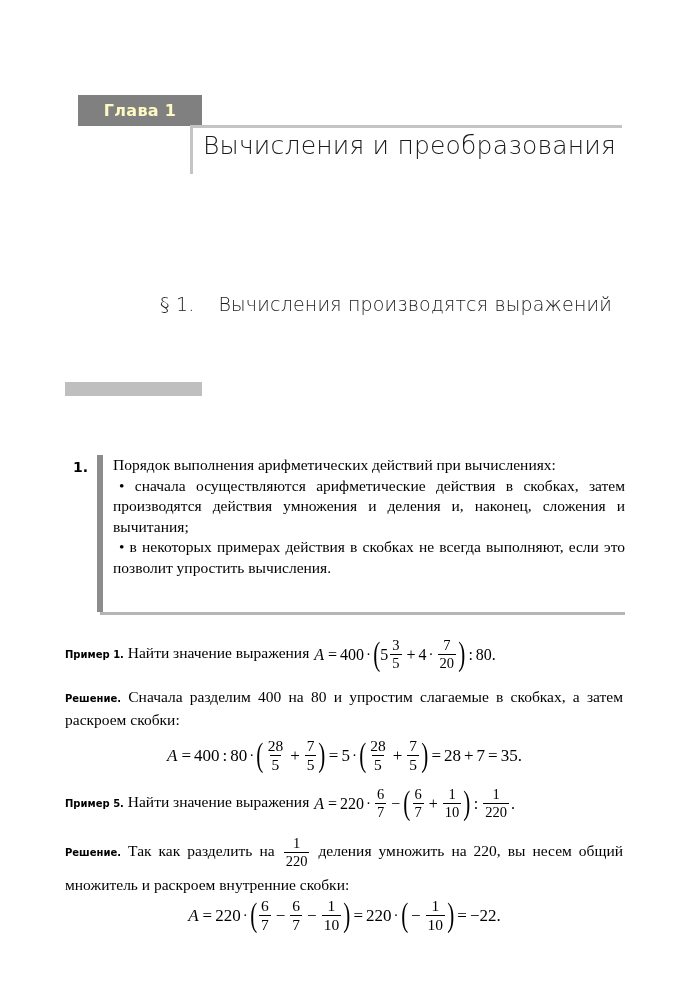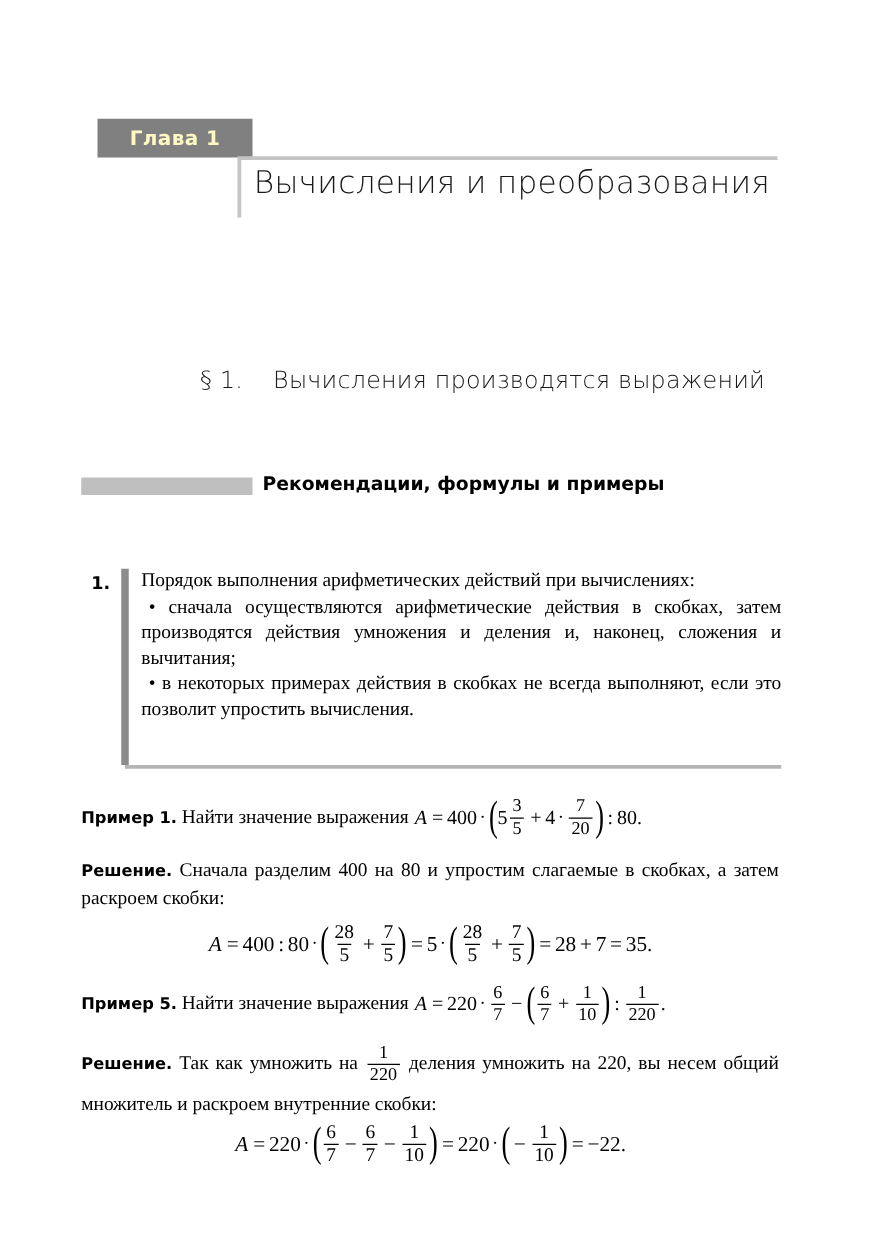--- a/index.html
+++ b/index.html
@@ -177,21 +177,21 @@
     font-family: "Liberation Serif", serif;
     font-size: 15.5px;
     line-height: 21px;
     color: #000000;
     width: 558px;
     left: 65px;
     text-align: justify;
   }
   .para b, .lead {
     font-family: "DejaVu Sans", sans-serif;
-    font-size: 13px;
+    font-size: 10px;
     font-weight: bold;
   }
 
   
   .math {
     font-family: "Liberation Serif", serif;
     font-size: 16px;
     white-space: nowrap;
     display: inline-flex;
     align-items: center;
@@ -255,21 +255,20 @@
   <div class="chapter-vbar"></div>
   <div class="chapter-title">Вычисления и преобразования</div>
 </div>
 
 <div class="section-heading">
   <span class="sec-num">§ 1.</span><span>Вычисления производятся выражений</span>
 </div>
 
 <div class="subsection">
   <div class="subsection-bar"></div>
-  <div class="subsection-label">Рекомендации, формулы и примеры</div>
 </div>
 
 <div class="rule-block">
   <div class="rule-number">1.</div>
   <div class="rule-body-wrap">
     <div class="rule-vbar-shadow"></div>
     <div class="rule-vbar"></div>
     <div class="rule-text">
       <p>Порядок выполнения арифметических действий при вычис­лениях:</p>
       <p class="indent-bullet">• сначала осуществляются арифметические действия в скоб­ках, затем производятся действия умножения и деления и, наконец, сложения и вычитания;</p>
@@ -385,21 +384,21 @@
     <span class="frac">
       <span class="num">1</span>
       <span class="den">220</span>
     </span>
     <span>.</span>
   </span>
 </div>
 
 <div class="para" style="top:835px; line-height:31px;">
   <span class="lead"><span>Решение</span>.</span>
-  <span>Так как умножить на</span>
+  <span>Так как разделить на</span>
   <span class="math">
     <span class="frac">
       <span class="num">1</span>
       <span class="den">220</span>
     </span>
   </span>
   <span>деления умножить на 220, вы­</span>
   <span>несем общий множитель и раскроем внутренние скобки:</span>
 </div>
 

